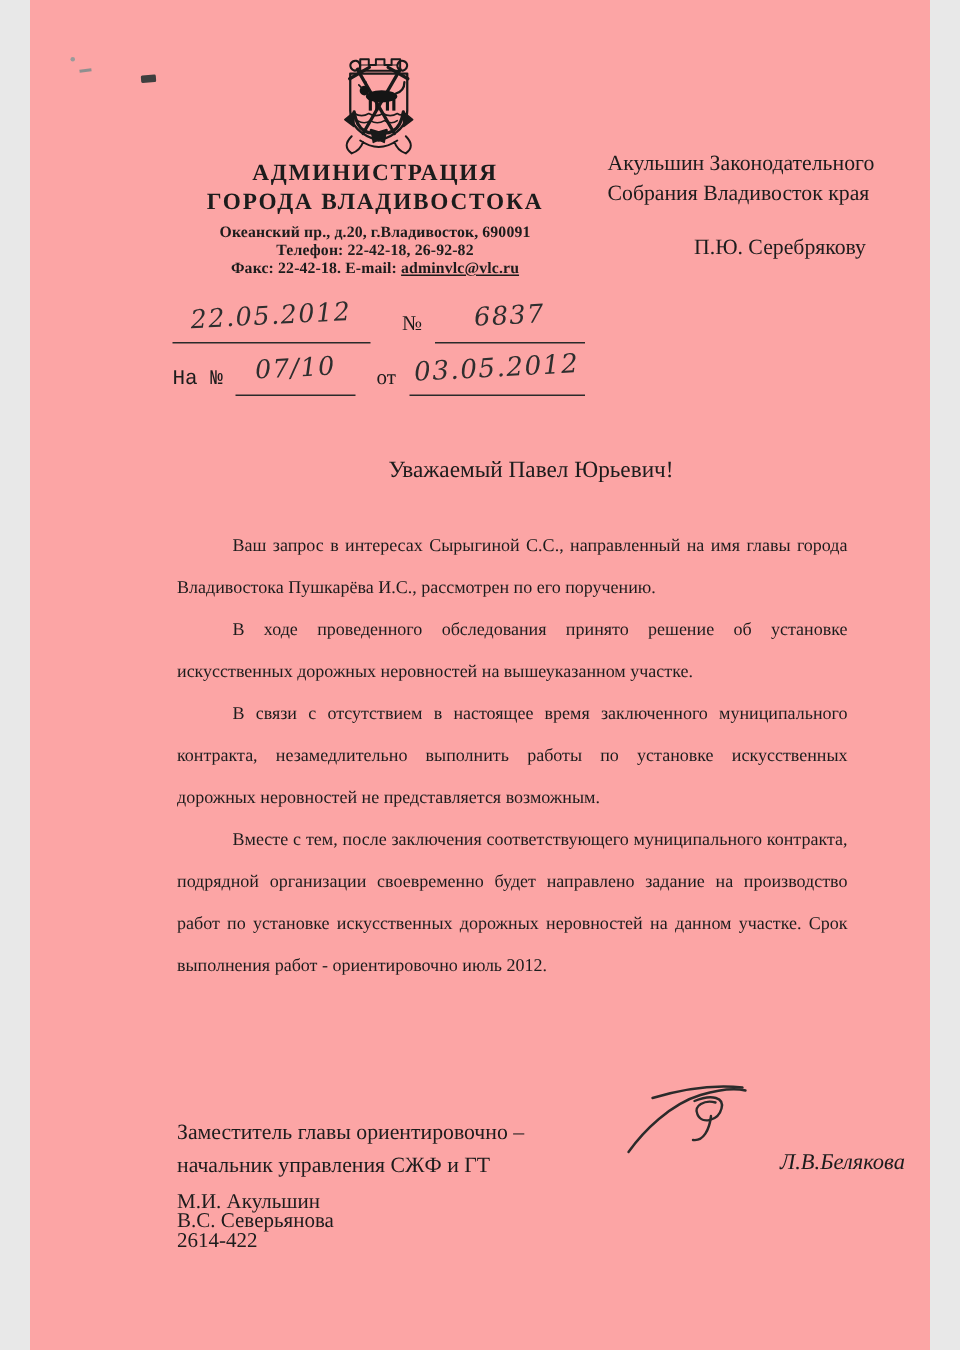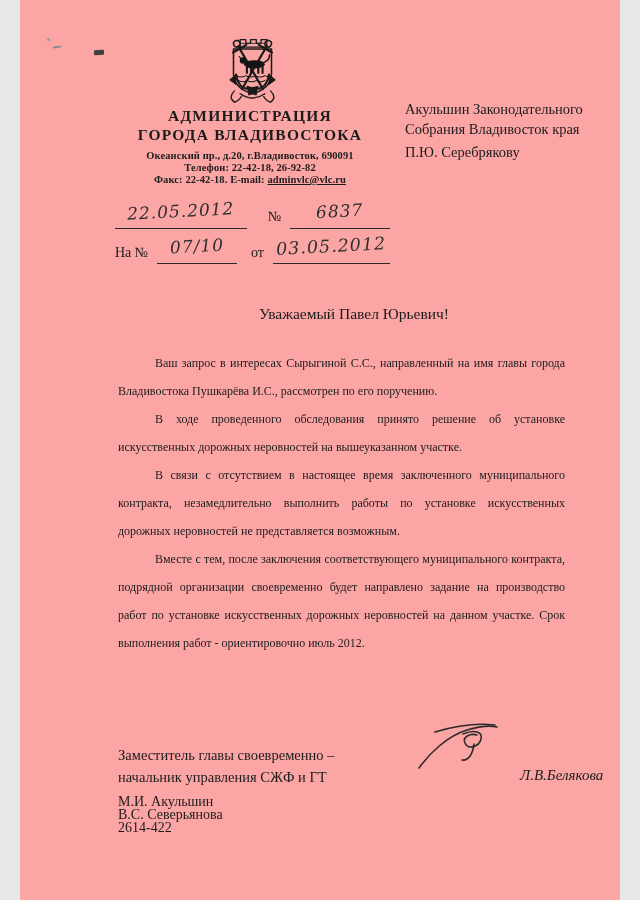--- a/index.html
+++ b/index.html
@@ -20,21 +20,21 @@
   .addr{position:absolute;left:80px;top:150px;width:300px;text-align:center;
         font-weight:bold;font-size:10.5px;line-height:12px;letter-spacing:.1px;}
   .addr .email{text-decoration:underline;}
   
   .ref-label{position:absolute;font-size:14px;color:#1c1c1c;}
   .hand-line{position:absolute;border-bottom:1.4px solid #2a2a2a;text-align:center;}
   .hand{font-family:"DejaVu Serif",serif;font-style:italic;color:#2e2e2e;
         display:inline-block;transform:rotate(-3deg);letter-spacing:1px;}
   
   .recipient{position:absolute;left:385px;top:99px;width:230px;font-size:14.5px;line-height:20px;}
-  .recipient .name{margin-top:3px;}
+  .recipient .name{margin-top:16px;text-align:center;}
   .recipient .copy{margin-top:37px;}
   
   .salutation{position:absolute;left:110px;top:305px;width:448px;text-align:center;font-size:15.5px;}
   .body-text{position:absolute;left:98px;top:349px;width:447px;font-size:12px;line-height:28px;}
   .body-text p{margin:0;text-indent:37px;text-align:justify;}
   
   .sig-position{position:absolute;left:98px;top:745px;font-size:14.5px;line-height:21.5px;}
   .sig-name{position:absolute;left:500px;top:767px;font-size:15px;font-style:italic;}
   .sig-scrawl{position:absolute;left:393px;top:716px;width:95px;height:60px;}
   
@@ -102,21 +102,21 @@
   </div>
 
   <div class="hand-line" style="left:95px;top:201px;width:132px;height:27px;">
     <span class="hand" style="font-size:17px;">22.05.2012</span>
   </div>
   <div class="ref-label" style="left:248px;top:209px;">№</div>
   <div class="hand-line" style="left:270px;top:201px;width:100px;height:27px;">
     <span class="hand" style="font-size:17px;">6837</span>
   </div>
 
-  <div class="ref-label" style="left:95px;top:245px;">На №</div>
+  <div class="ref-label" style="left:95px;top:245px;font-family:Liberation Mono, monospace;">На №</div>
   <div class="hand-line" style="left:137px;top:236px;width:80px;height:27px;">
     <span class="hand" style="font-size:17px;">07/10</span>
   </div>
   <div class="ref-label" style="left:231px;top:245px;">от</div>
   <div class="hand-line" style="left:253px;top:236px;width:117px;height:27px;">
     <span class="hand" style="font-size:17.5px;">03.05.2012</span>
   </div>
 
   <div class="recipient">
     <div>Акульшин Законодательного</div>
@@ -127,21 +127,21 @@
   <div class="salutation">Уважаемый Павел Юрьевич!</div>
 
   <div class="body-text">
     <p>Ваш запрос в интересах Сырыгиной С.С., направленный на имя главы города Владивостока Пушкарёва И.С., рассмотрен по его поручению.</p>
     <p>В ходе проведенного обследования принято решение об установке искусственных дорожных неровностей на вышеуказанном участке.</p>
     <p>В связи с отсутствием в настоящее время заключенного муниципального контракта, незамедлительно выполнить работы по установке искусственных дорожных неровностей не представляется возможным.</p>
     <p>Вместе с тем, после заключения соответствующего муниципального контракта, подрядной организации своевременно будет направлено задание на производство работ по установке искусственных дорожных неровностей на данном участке. Срок выполнения работ - ориентировочно июль 2012.</p>
   </div>
 
   <div class="sig-position">
-    <div>Заместитель главы своевременно –</div>
+    <div>Заместитель главы ориентировочно –</div>
     <div>начальник  управления СЖФ и ГТ</div>
   </div>
 
   <svg class="sig-scrawl" viewBox="0 0 95 60">
     <g stroke="#2b2b2b" fill="none" stroke-width="1.6" stroke-linecap="round">
       <path d="M6,52 C16,38 34,20 54,14 C64,11 76,9 84,11"></path>
       <path d="M22,16 C42,10 64,7 82,9"></path>
       <path d="M50,18 C62,13 70,16 68,23 C66,31 55,34 52,27 C49,21 57,17 64,19"></path>
       <path d="M61,28 C60,37 56,45 49,44"></path>
     </g>

